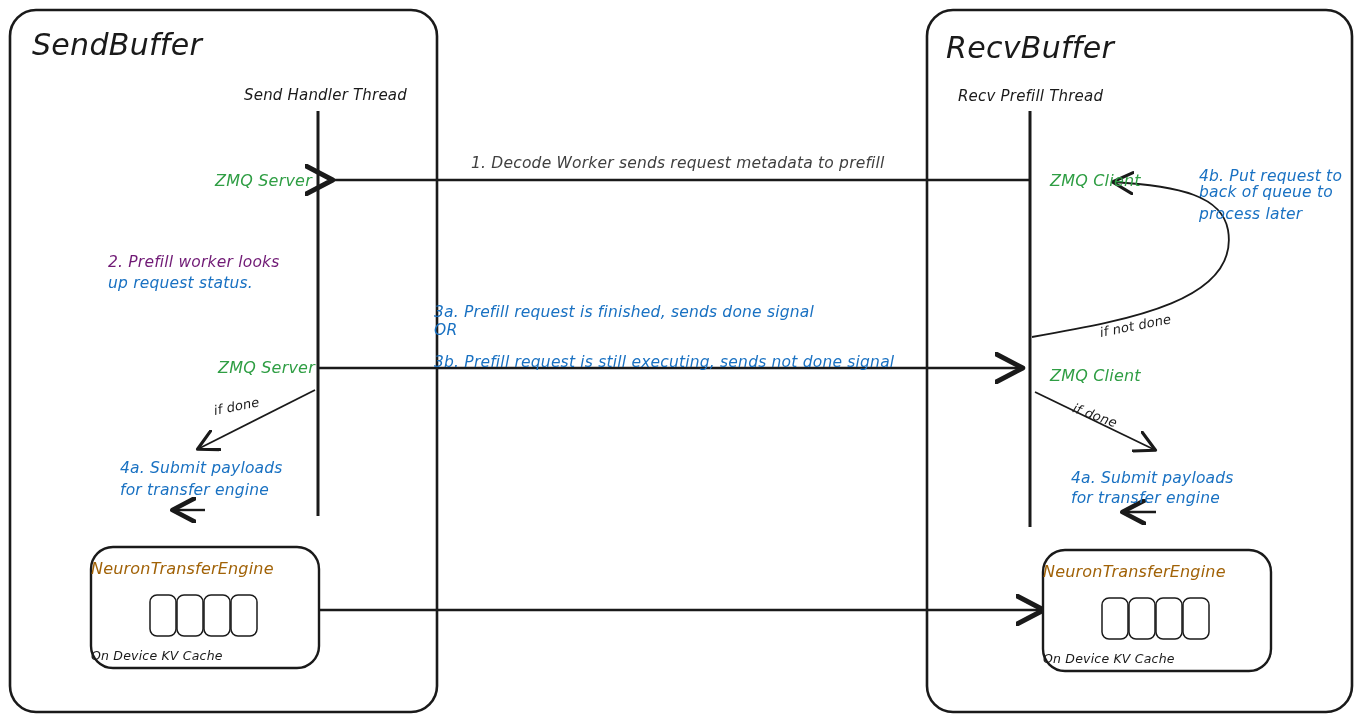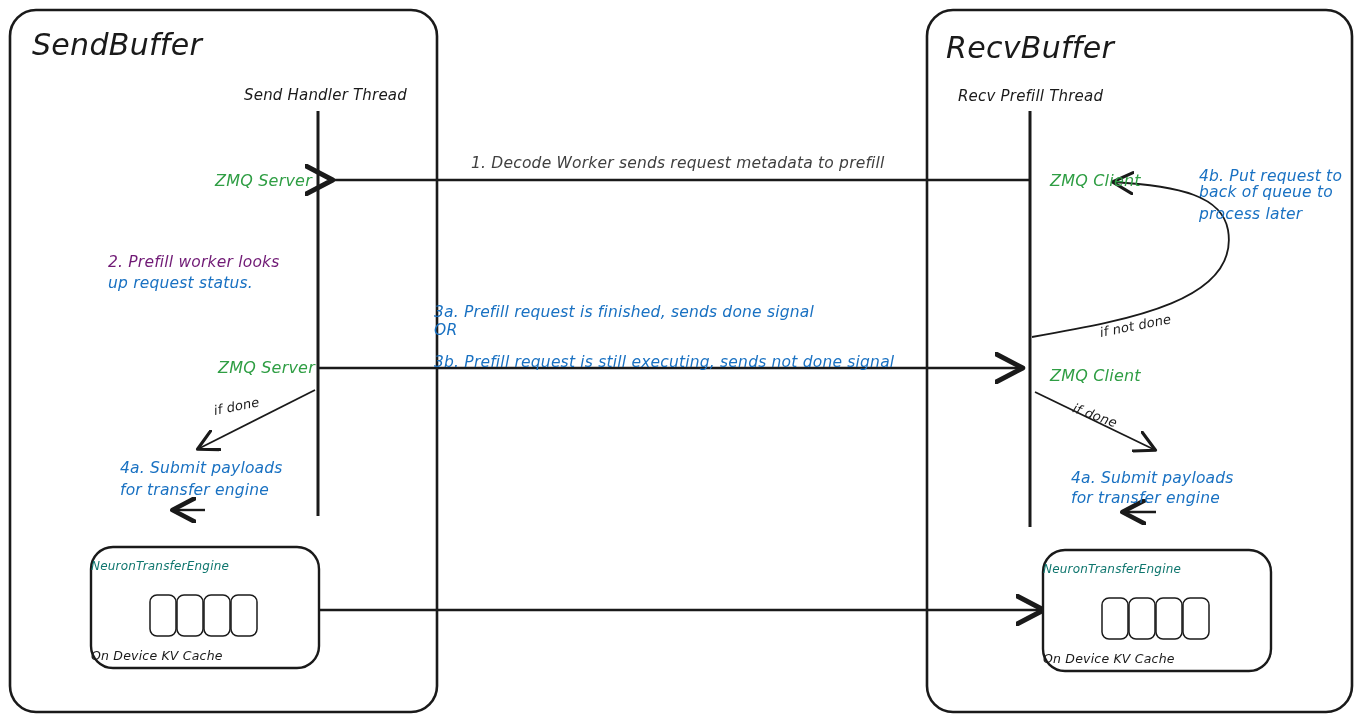--- a/index.html
+++ b/index.html
@@ -48,22 +48,22 @@
   .step-label {
     font-size: 15.5px;
     letter-spacing: 0.2px;
   }
   .cond-label {
     font-size: 13px;
     color: #1a1a1a;
     letter-spacing: 0.2px;
   }
   .engine-title {
-    font-size: 12px;
-    color: #0f766e;
+    font-size: 16px;
+    color: #a16207;
     letter-spacing: 0.2px;
   }
   .cache-caption {
     font-size: 12.5px;
     color: #1a1a1a;
     letter-spacing: 0.2px;
   }
   .ctr { text-align: left; }
   .rot-b { transform: rotate(20deg);  transform-origin: left center; }
   .rot-c { transform: rotate(-11deg); transform-origin: left center; }

